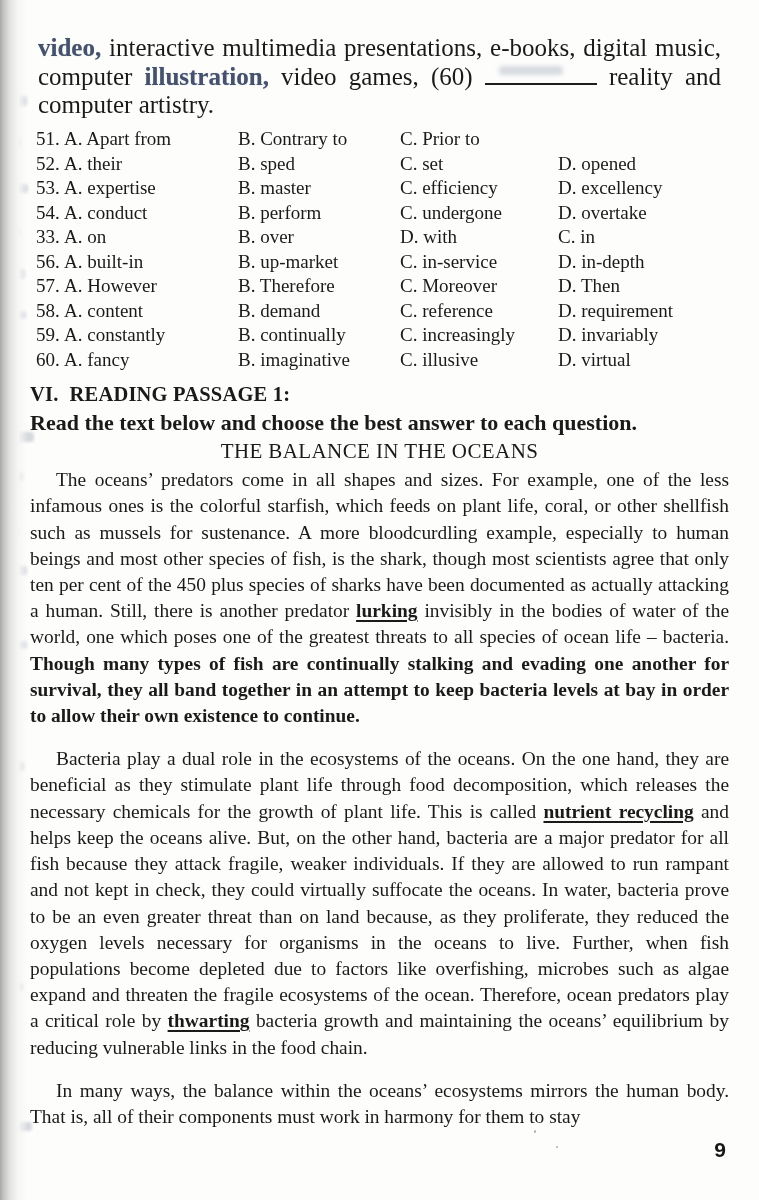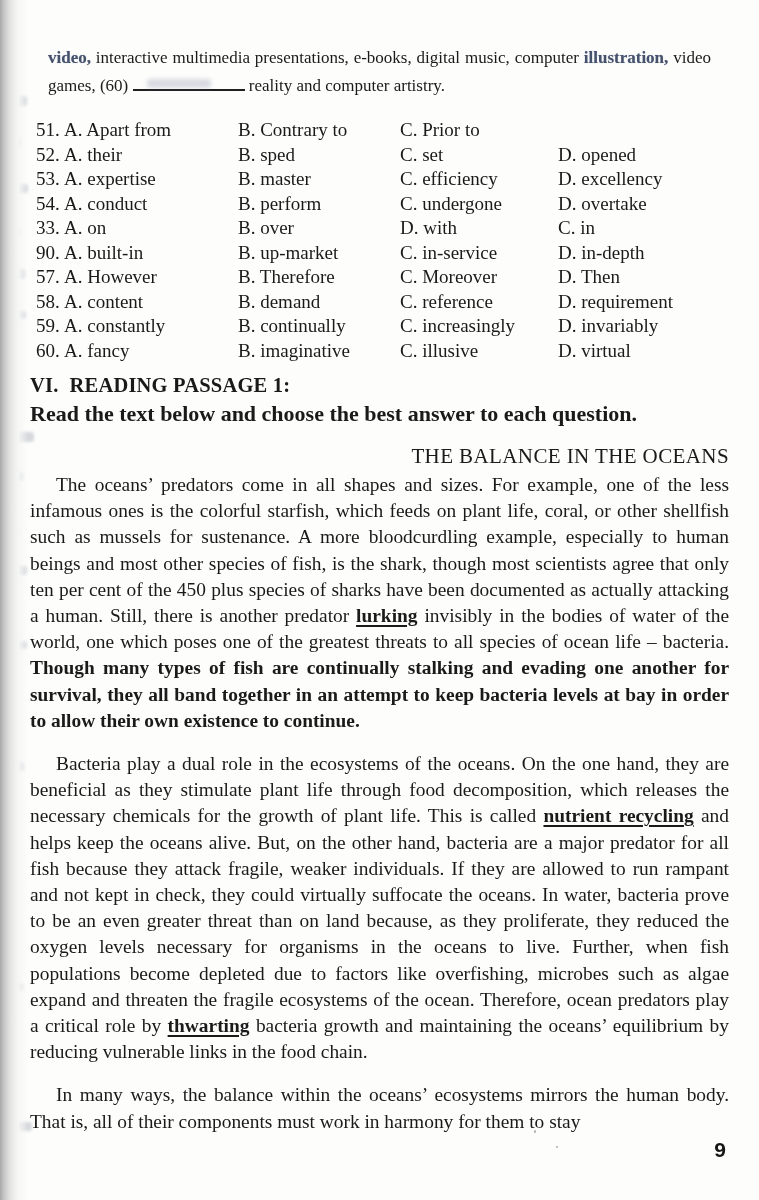--- a/index.html
+++ b/index.html
@@ -28,24 +28,24 @@
   .ghost{
     position:absolute;
     background:rgba(122,132,148,0.30);
     border-radius:3px;
     filter:blur(1.6px);
     z-index:1;
   }
   .content{position:relative;z-index:2;}
 
   .intro{
-    font-size:17px;
+    font-size:25px;
     line-height:28px;
     text-align:justify;
-    margin:18px;
+    margin:8px;
   }
   .seg-smudge{
     color:#46526b;
     font-weight:600;
     text-shadow:0 0 1px rgba(70,90,130,.45);
   }
   .seg-blank{
     display:inline-block;
     width:112px;height:0.85em;
     border-bottom:2px solid #1f1f1f;
@@ -84,22 +84,22 @@
     font-weight:bold;
     letter-spacing:0.2px;
   }
   .section-heading .h-num{margin-right:11px;}
   .instruction{
     margin-top:4px;
     font-size:22px;
     font-weight:bold;
   }
   .passage-title{
-    margin-top:17px;
-    text-align:right;
+    margin-top:3px;
+    text-align:center;
     font-size:21px;
     letter-spacing:0.4px;
   }
   .passage p{
     margin:3px 0 0 0;
     font-size:19.4px;
     line-height:26.2px;
     text-align:justify;
     text-indent:26px;
   }
@@ -178,21 +178,21 @@
 
         <div class="qrow">
           <span>33.</span>
           <span>A. on</span>
           <span>B. over</span>
           <span>D. with</span>
           <span>C. in</span>
         </div>
 
         <div class="qrow">
-          <span>90.</span>
+          <span>56.</span>
           <span>A. built-in</span>
           <span>B. up-market</span>
           <span>C. in-service</span>
           <span>D. in-depth</span>
         </div>
 
         <div class="qrow">
           <span>57.</span>
           <span>A. However</span>
           <span>B. Therefore</span>

